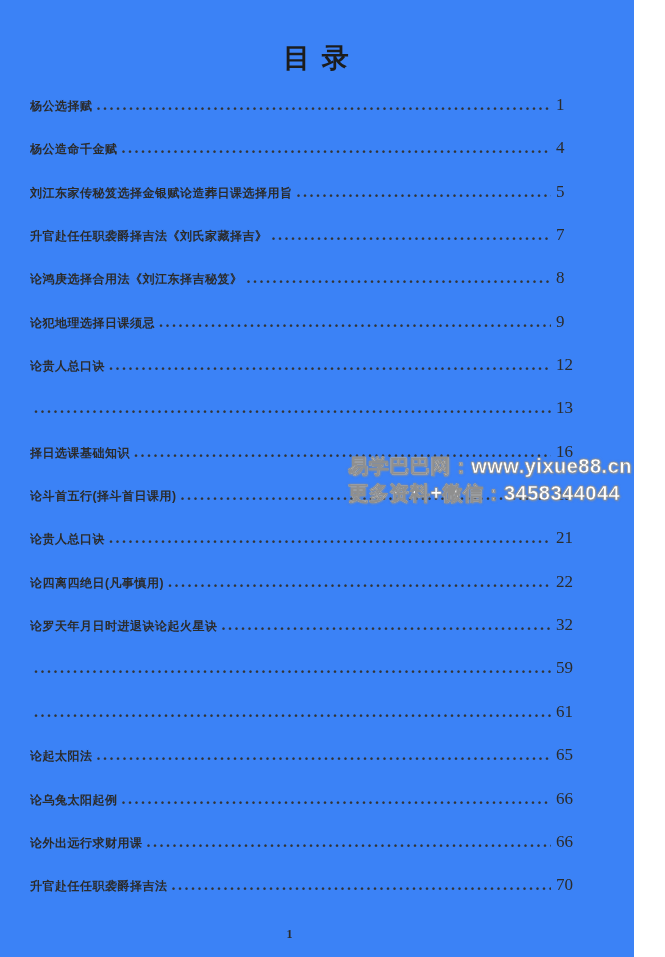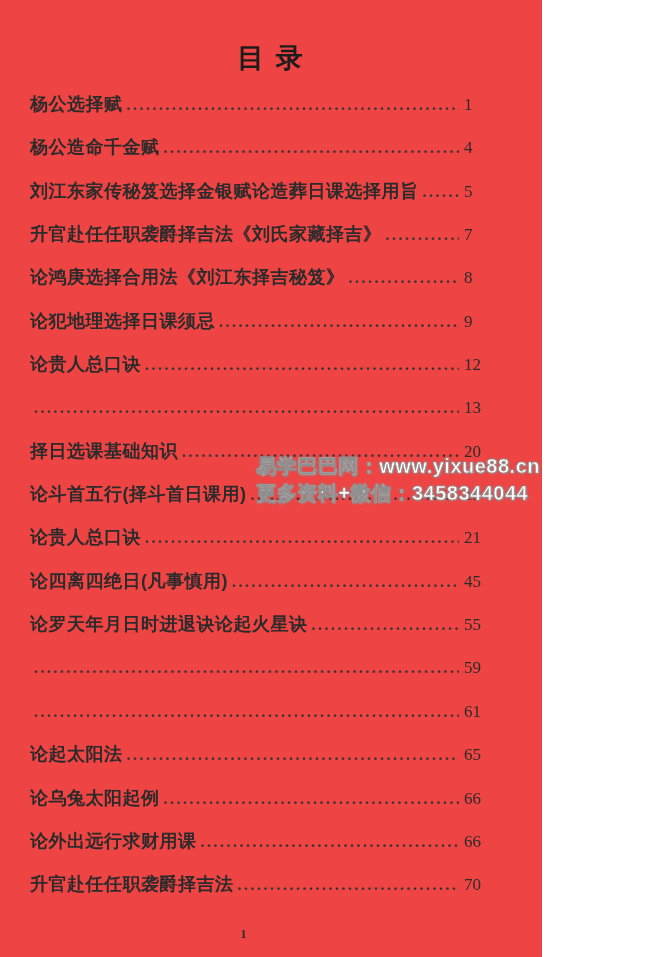--- a/index.html
+++ b/index.html
@@ -2,23 +2,23 @@
 <html><head>
 <meta charset="utf-8">
 <style>
   html, body {
     margin: 0;
     padding: 0;
     background: #ffffff;
   }
   .page {
     position: relative;
-    width: 542px;
+    width: 634px;
     height: 957px;
-    background: #ef4444;
+    background: #3b82f6;
     overflow: hidden;
     font-family: "Liberation Sans", sans-serif;
   }
   .doc-title {
     margin: 0;
     padding-top: 40px;
     height: 36px;
     line-height: 36px;
     text-align: center;
     font-size: 27px;
@@ -33,21 +33,21 @@
   .toc-row {
     display: flex;
     align-items: baseline;
     height: 43.35px;
     line-height: 43.35px;
     white-space: nowrap;
     overflow: hidden;
   }
   .toc-label {
     flex: 0 0 auto;
-    font-size: 18px;
+    font-size: 12px;
     font-weight: 700;
     color: #2b2b2b;
     letter-spacing: 0.5px;
   }
   .toc-dots {
     flex: 1 1 auto;
     overflow: hidden;
     margin-left: 4px;
     font-family: "Liberation Serif", serif;
     font-size: 16px;
@@ -144,45 +144,45 @@
   </div>
 
   <div class="toc-row">
     <span class="toc-dots">........................................................................................................................</span>
     <span class="toc-page">13</span>
   </div>
 
   <div class="toc-row">
     <span class="toc-label">择日选课基础知识</span>
     <span class="toc-dots">........................................................................................................................</span>
-    <span class="toc-page">20</span>
+    <span class="toc-page">16</span>
   </div>
 
   <div class="toc-row">
     <span class="toc-label">论斗首五行(择斗首日课用)</span>
     <span class="toc-dots">........................................................................................................................</span>
     <span class="toc-page">19</span>
   </div>
 
   <div class="toc-row">
     <span class="toc-label">论贵人总口诀</span>
     <span class="toc-dots">........................................................................................................................</span>
     <span class="toc-page">21</span>
   </div>
 
   <div class="toc-row">
     <span class="toc-label">论四离四绝日(凡事慎用)</span>
     <span class="toc-dots">........................................................................................................................</span>
-    <span class="toc-page">45</span>
+    <span class="toc-page">22</span>
   </div>
 
   <div class="toc-row">
     <span class="toc-label">论罗天年月日时进退诀论起火星诀</span>
     <span class="toc-dots">........................................................................................................................</span>
-    <span class="toc-page">55</span>
+    <span class="toc-page">32</span>
   </div>
 
   <div class="toc-row">
     <span class="toc-dots">........................................................................................................................</span>
     <span class="toc-page">59</span>
   </div>
 
   <div class="toc-row">
     <span class="toc-dots">........................................................................................................................</span>
     <span class="toc-page">61</span>

